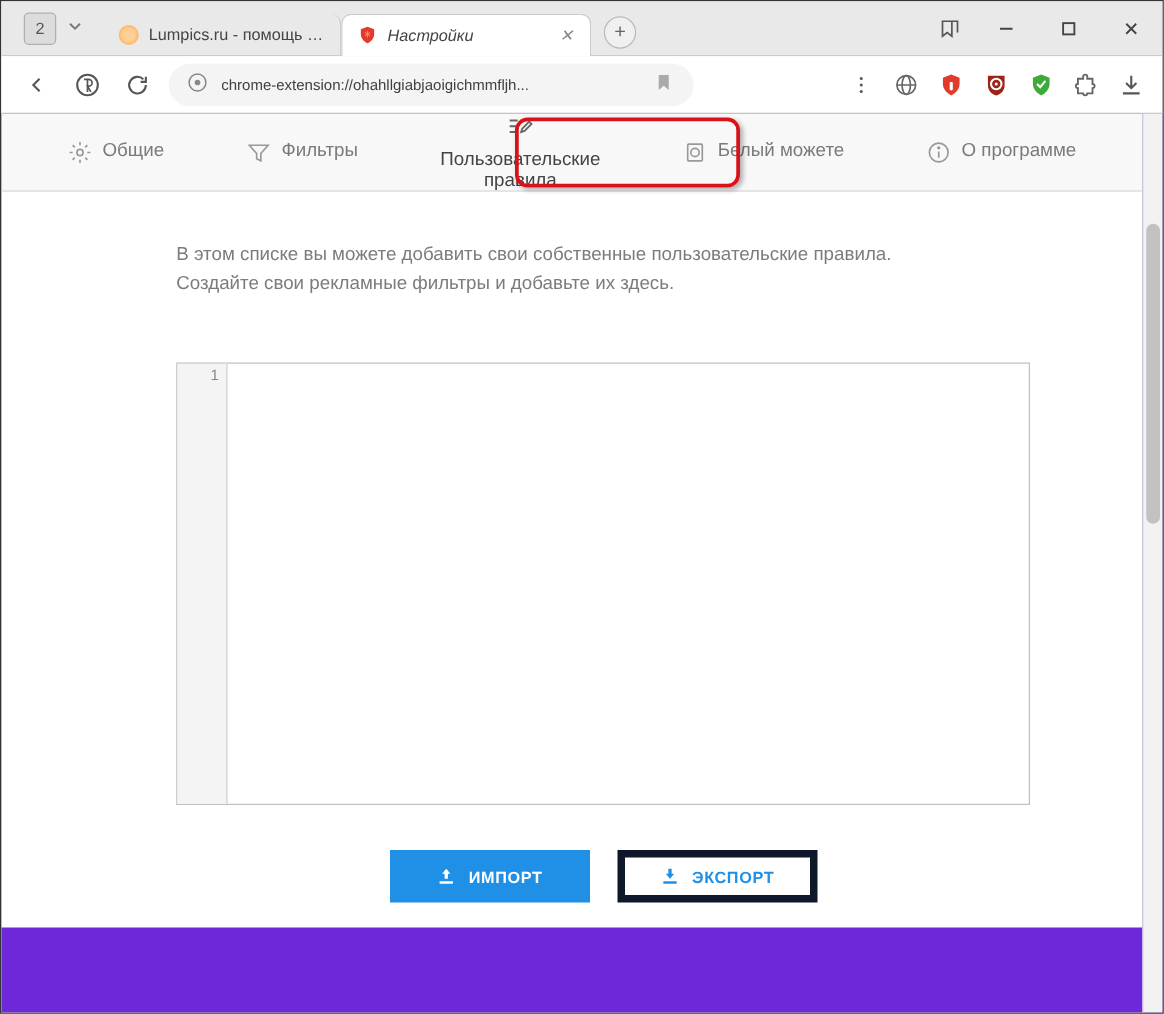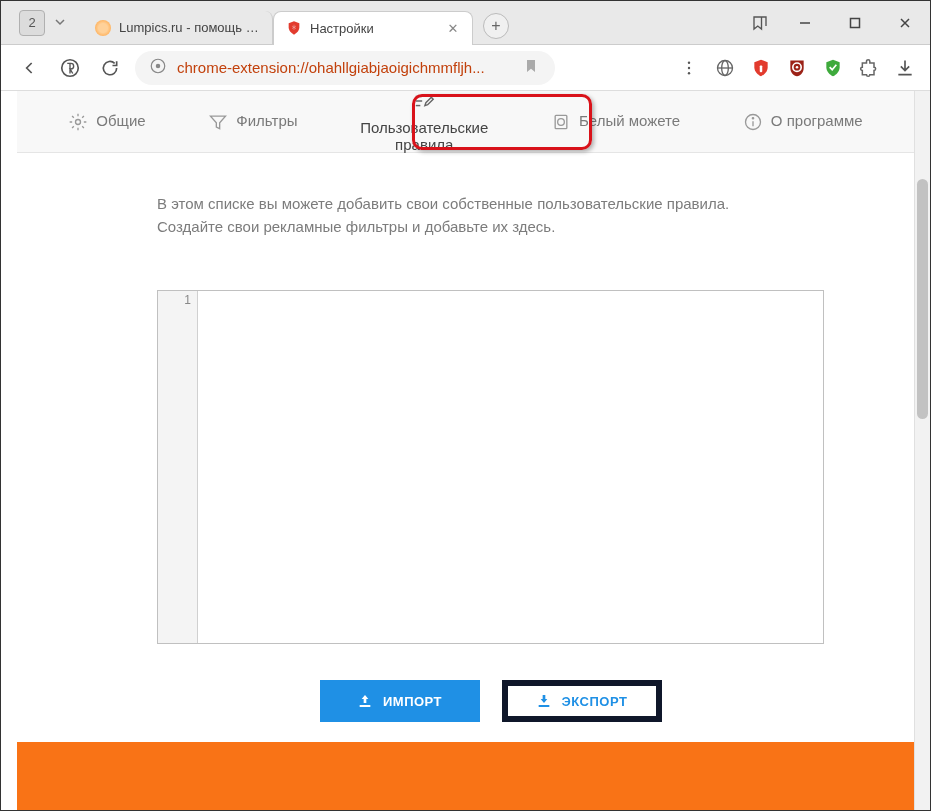--- a/index.html
+++ b/index.html
@@ -101,39 +101,38 @@
   }
   .url-field {
     flex: 0 1 420px;
     height: 34px;
     background: #f4f4f4;
     border-radius: 17px;
     display: flex;
     align-items: center;
     padding: 0 14px;
     gap: 10px;
-    color: #c2410c;
-    font-size: 15px;
+    color: #404040;
+    font-size: 12px;
     overflow: hidden;
   }
   .url-text { white-space: nowrap; overflow: hidden; text-overflow: ellipsis; flex: 1; }
   .url-icon { color: #888; width: 18px; flex-shrink: 0; }
   .addr-right {
     margin-left: auto;
     display: flex;
     align-items: center;
     gap: 14px;
   }
   .ext-icon { width: 22px; height: 22px; display: flex; align-items: center; justify-content: center; }
 
   .content {
     display: flex;
     height: calc(100% - 90px);
-    background: #f97316;
-    margin-left: 16px;
+    background: #6d28d9;
   }
   .content-right-scroll {
     width: 16px; height: 100%;
     background: #f2f2f2;
     border-left: 1px solid #e0e0e0;
     position: relative;
   }
   .content-right-scroll::before {
     content: '';
     position: absolute; top: 88px; left: 2px; right: 2px; height: 240px;
@@ -248,21 +247,21 @@
     <svg width="10" height="10" viewBox="0 0 10 10">
         <path d="M1 3 L5 7 L9 3" stroke="#777" stroke-width="1.5" fill="none"></path>
       </svg>
   </div>
 
   <div class="tab inactive" style="margin-left:12px; width:190px;">
     <span class="lumpics-icon"></span>
     <span class="tab-title">Lumpics.ru - помощь с ком</span>
   </div>
 
-  <div class="tab active" style="width:214px;">
+  <div class="tab active" style="width:214px;font-style:italic;">
     <span class="shield-icon-red">
       <svg viewBox="0 0 24 24" width="16" height="16">
           <path d="M12 2 L20 5 V11 C20 16 16 20 12 22 C8 20 4 16 4 11 V5 Z" fill="#e23b2e"></path>
           <path d="M12 7 L12 15 M9 9 L15 13 M15 9 L9 13" stroke="#fff" stroke-width="1.2" fill="none" opacity="0.4"></path>
         </svg>
     </span>
     <span class="tab-title">Настройки</span>
     <span class="close">✕</span>
   </div>
 

